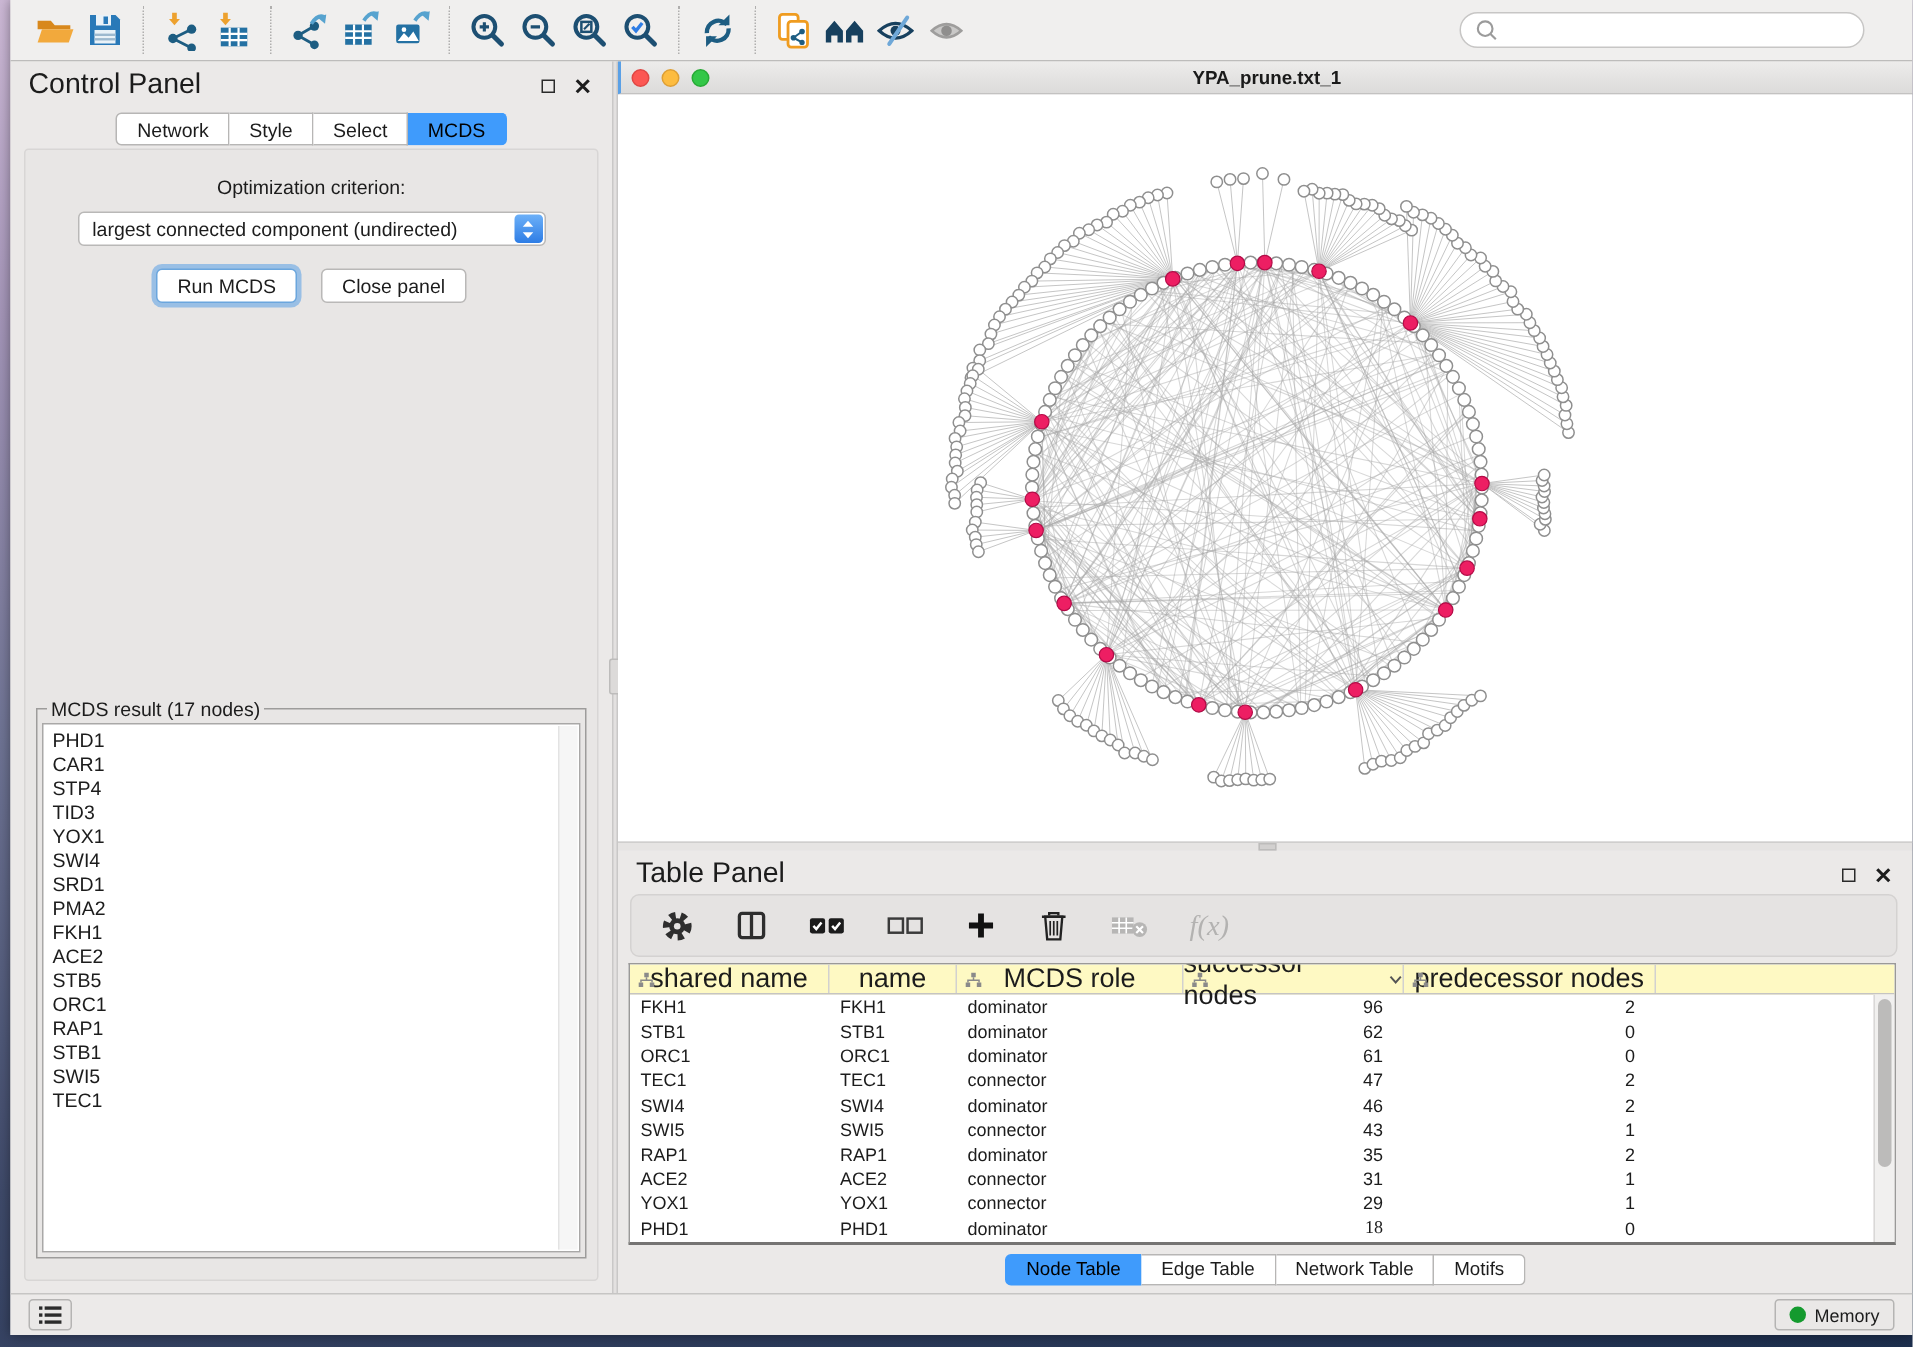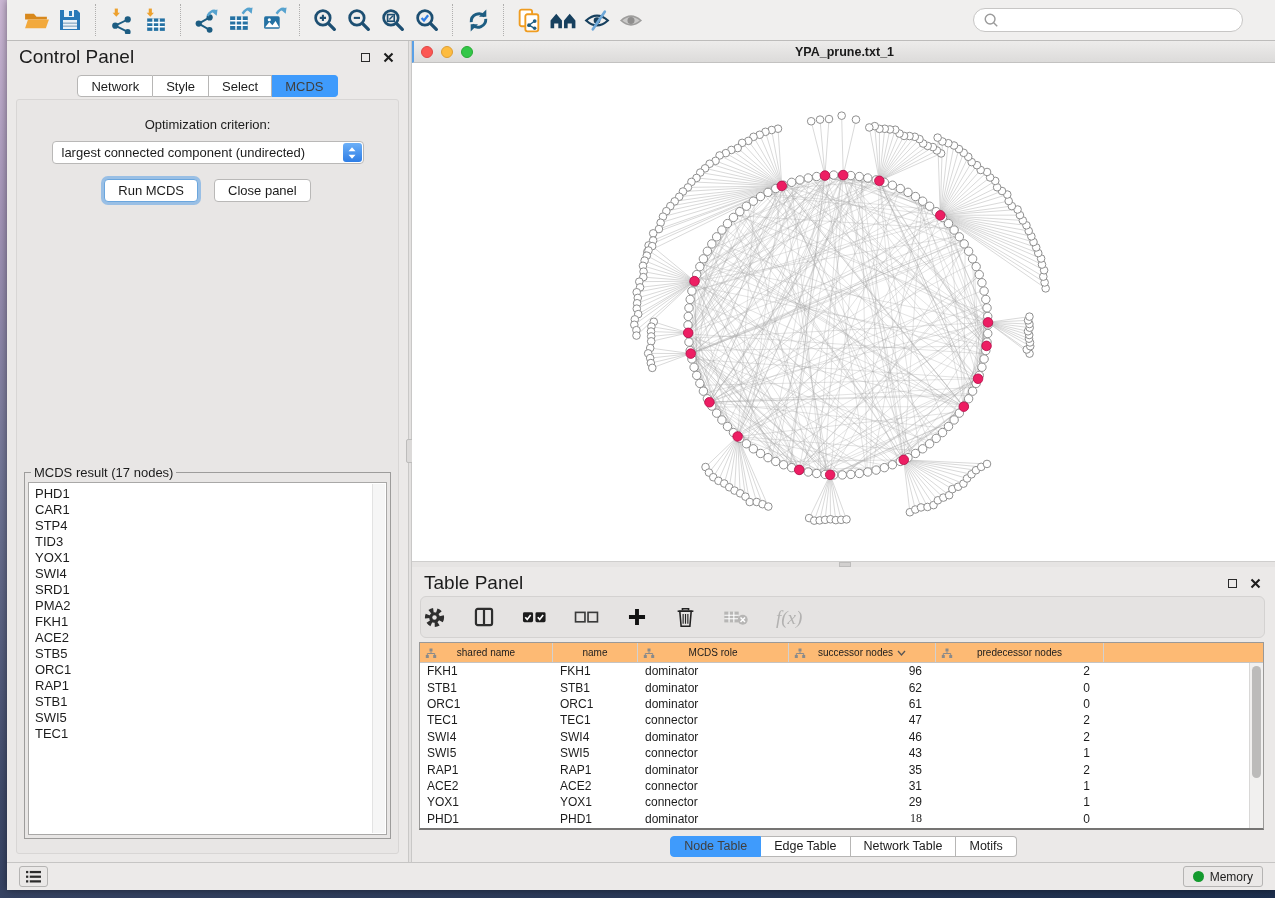--- a/index.html
+++ b/index.html
@@ -21,21 +21,21 @@
 
   
   .control-panel{width:401px;flex:none;display:flex;flex-direction:column;background:#ebe9e8}
   .panel-header{height:26px;display:flex;align-items:center;padding:6px 14px 0 12px;font-size:19px;flex:none}
   .win-icons{margin-left:auto;display:flex;gap:13px;align-items:center}
   .float-icon{width:9px;height:9px;border:1.5px solid #2a2a2a;display:inline-block}
   .cp-tabs{height:30px;display:flex;justify-content:center;align-items:flex-end;flex:none}
   .seg-tab{height:22px;padding:0 13px;background:#fff;border:1px solid #b7b6b5;border-left:none;font-size:13px;display:flex;align-items:center;cursor:default}
   .seg-tab:first-child{border-left:1px solid #b7b6b5;border-radius:4px 0 0 4px}
   .seg-tab:last-child{border-radius:0 4px 4px 0}
-  .seg-tab.selected{background:#3f9bfc;border-color:#3f9bfc;color:#404040}
+  .seg-tab.selected{background:#3f9bfc;border-color:#3f9bfc;color:#000000}
   .cp-body{flex:1;margin:2px 9px 8px 9px;background:#e8e6e5;border:1px solid #d8d6d5;border-radius:3px;position:relative;min-height:0}
   .opt-label{text-align:center;margin-top:17px;font-size:13px}
   .selectbox{width:312px;height:23px;margin:9px auto 0;background:#fff;border:1px solid #b9b8b7;border-radius:4px;display:flex;align-items:center;font-size:13px;padding-left:9px;position:relative}
   .stepper{position:absolute;right:1px;top:1px;bottom:1px;width:19px;background:linear-gradient(#6cb0f8,#2e7de5);border-radius:3px;display:flex;align-items:center;justify-content:center}
   .btn-row{display:flex;justify-content:center;gap:16px;margin-top:15px}
   .btn{height:23px;padding:0 13px;background:#fff;border:1px solid #b9b8b7;border-radius:4px;font-size:13px;display:flex;align-items:center}
   .btn.focused{box-shadow:0 0 0 3px rgba(88,158,230,.55);border-color:#6ba6dd}
   .result-fieldset{position:absolute;left:7px;right:7px;top:365px;bottom:14px;border:1px solid #9d9c9b;margin:0;padding:2px 3px 3px 3px}
   .result-fieldset legend{font-size:13px;padding:0 3px;margin-left:3px}
   .result-list{width:100%;height:100%;background:#fff;border:1px solid #a9a8a7;position:relative;overflow:hidden;font-size:13px;line-height:16px;padding:3px 0 0 6px}
@@ -54,25 +54,25 @@
   .light{width:12px;height:12px;border-radius:50%}
   .light.red{background:#fc5753;border:1px solid #df4744}
   .light.yellow{background:#fdbc40;border:1px solid #de9f34}
   .light.green{background:#33c748;border:1px solid #27aa35}
   .nv-title{position:absolute;left:0;right:0;text-align:center;font-size:12.5px;font-weight:bold;color:#1a1a1a}
   .nv-canvas{height:498px;flex:none;background:#fff;position:relative;overflow:hidden}
   .nv-canvas svg{position:absolute;left:0;top:0}
 
   
   .table-panel{flex:1;background:#ebe9e8;display:flex;flex-direction:column;min-height:0}
-  .tp-toolbar{margin:3px 10px 0 8px;height:42px;flex:none;background:#e5e3e2;border:1px solid #d4d2d1;border-radius:6px;display:flex;align-items:center;gap:27px;padding-left:2px}
+  .tp-toolbar{margin:3px 10px 0 8px;height:42px;flex:none;background:#e5e3e2;border:1px solid #d4d2d1;border-radius:6px;display:flex;align-items:center;gap:27px;padding-left:19px}
   .tp-icon{display:flex;align-items:center;justify-content:center}
   .fx{font-family:"Liberation Serif",serif;font-style:italic;color:#b3b2b1;font-size:19px;line-height:1}
   .tablewrap{margin:4px 11px 0 7px;flex:none;height:188px;border:1px solid #9a9998;border-bottom:2px solid #757473;background:#fff;position:relative;overflow:hidden}
-  .thead{display:flex;height:20px;background:#fdba74;border-bottom:1px solid #c5c4c3;font-size:10px}
+  .thead{display:flex;height:20px;background:#fef9c3;border-bottom:1px solid #c5c4c3;font-size:18px}
   .th{position:relative;display:flex;align-items:center;justify-content:center;border-right:1px solid #d2d1d0;gap:4px;flex:none}
   .th .tree{position:absolute;left:5px;top:5px}
   .th.filler{flex:1;border-right:none}
   .tr{display:flex;height:16.4px;align-items:center;font-size:12px}
   .td{flex:none;padding:0 14px 0 7px;white-space:nowrap;overflow:hidden}
   .td.right{text-align:right}
   .tscroll{position:absolute;right:0;top:20px;bottom:0;width:14px;background:#f1f0ef;border-left:1px solid #d9d8d7}
   .tthumb{position:absolute;left:2px;right:2px;top:3px;height:112px;background:#bcbbba;border-radius:5px}
   .tp-tabs{flex:1;display:flex;justify-content:center;align-items:center}
   .tp-tabs .seg-tab{font-size:12.5px;height:21px}

